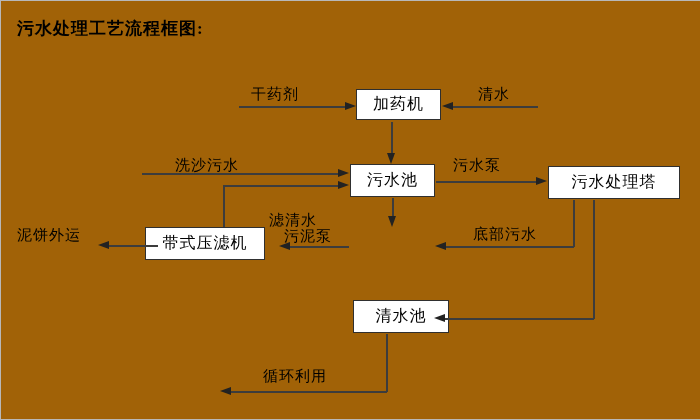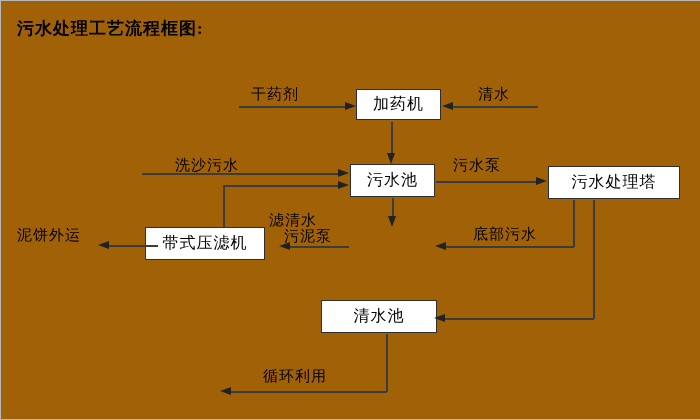--- a/index.html
+++ b/index.html
@@ -39,21 +39,21 @@
   </div>
   <div class="box" style="left:349px;top:163px;width:85px;height:33px;">
     <span>污水池</span>
   </div>
   <div class="box" style="left:547px;top:165px;width:132px;height:33px;">
     <span>污水处理塔</span>
   </div>
   <div class="box" style="left:144px;top:226px;width:120px;height:33px;">
     <span>带式压滤机</span>
   </div>
-  <div class="box" style="left:320px;top:299px;width:116px;height:33px;">
+  <div class="box" style="left:352px;top:299px;width:96px;height:33px;">
     <span>清水池</span>
   </div>
 
   <div class="hline" style="left:238px;top:105px;width:107px;"></div>
   <div class="ah ah-r" style="left:344px;top:101px;"></div>
   <div class="lbl" style="left:250px;top:84px;">干药剂</div>
 
   <div class="hline" style="left:452px;top:105px;width:85px;"></div>
   <div class="ah ah-l" style="left:441px;top:101px;"></div>
   <div class="lbl" style="left:477px;top:84px;">清水</div>

